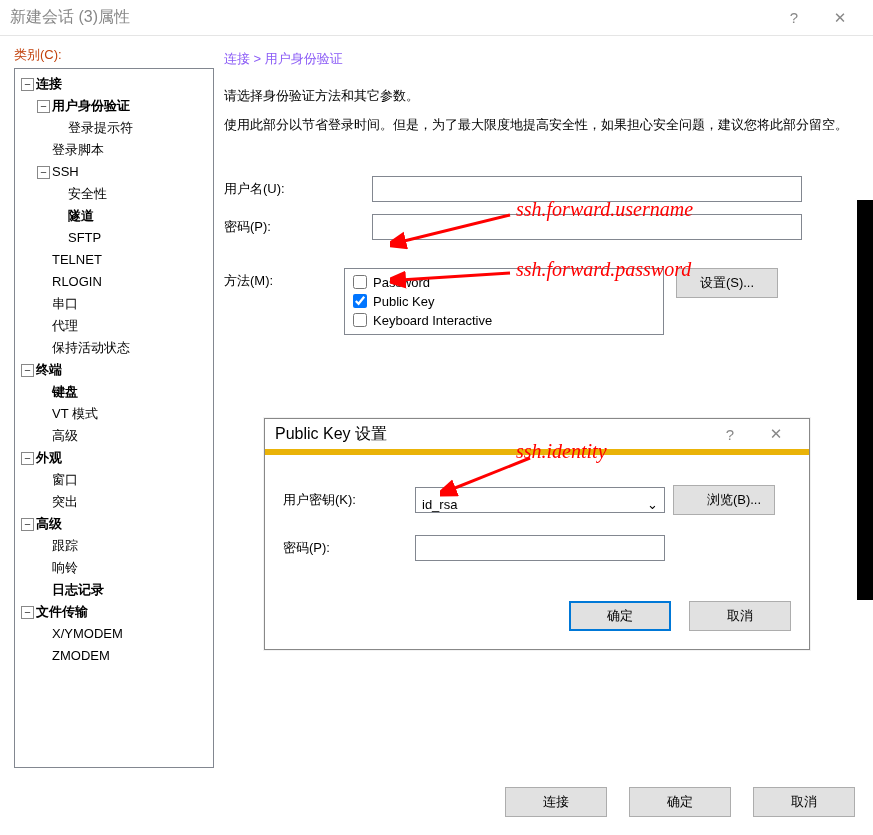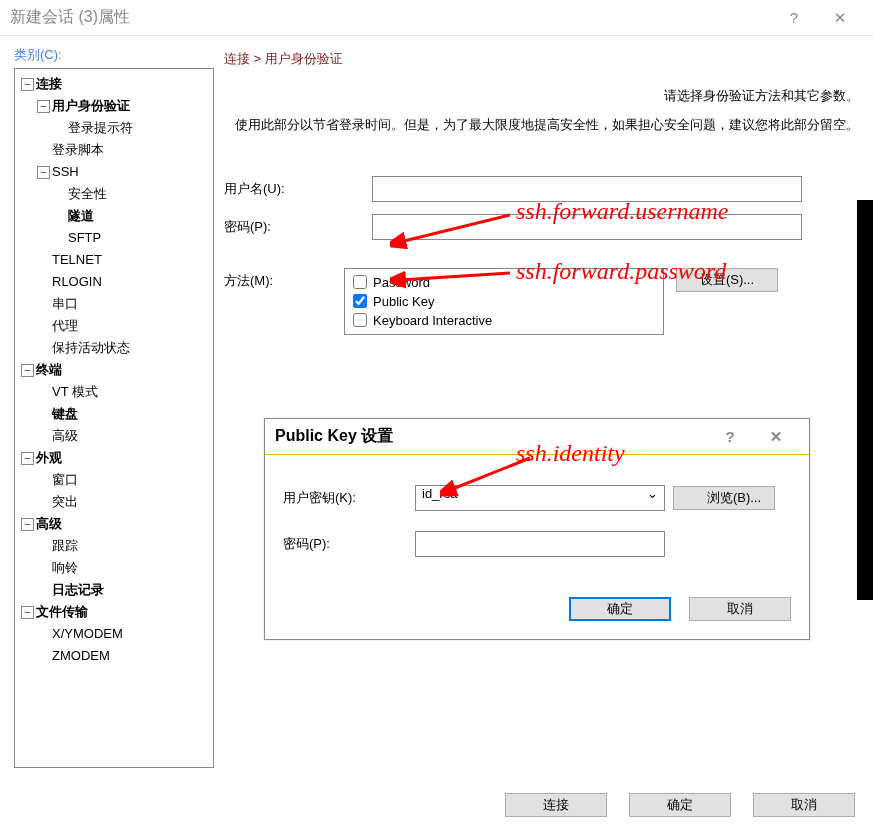--- a/index.html
+++ b/index.html
@@ -2,55 +2,55 @@
 <html><head>
 <meta charset="utf-8">
 <style>
 * { box-sizing: border-box; margin: 0; padding: 0; }
 body { font-family: "Microsoft YaHei", "Segoe UI", sans-serif; font-size: 13px; background: #fff; color: #000; width: 873px; height: 835px; position: relative; overflow: hidden; }
 .titlebar { height: 36px; display: flex; align-items: center; padding: 0 10px; border-bottom: 1px solid #e5e5e5; color: #888; }
 .titlebar .title { flex: 1; font-size: 16px; }
 .titlebar .btn { width: 46px; height: 36px; display: flex; align-items: center; justify-content: center; color: #888; font-size: 15px; }
 .body { display: flex; padding: 10px 14px 0 14px; gap: 10px; }
 .left { width: 200px; }
-.cat-label { color: #3b82f6; margin-bottom: 4px; display: inline-block; }
+.cat-label { color: #c2410c; margin-bottom: 4px; display: inline-block; }
 .tree-box { border: 1px solid #828790; height: 700px; overflow: auto; padding: 4px 6px; background: #fff; }
 .tree ul { list-style: none; }
 .tree li { line-height: 22px; white-space: nowrap; }
 .tree .row { display: flex; align-items: center; gap: 2px; }
 .tree .tw { width: 13px; height: 13px; display: inline-flex; align-items: center; justify-content: center; border: 1px solid #888; font-size: 11px; line-height: 1; color: #333; background: #fff; cursor: pointer; }
 .tree .sp { display: inline-block; width: 13px; }
 .tree .bold { font-weight: 700; }
 .tree .indent1 > li > .row { padding-left: 16px; }
 .tree .indent2 > li > .row { padding-left: 32px; }
 .right { flex: 1; padding-top: 4px; }
-.crumb { color: #7f1d1d; margin-bottom: 18px; }
-.desc { margin-bottom: 8px; line-height: 1.6; text-align: right; }
+.crumb { color: #8b5cf6; margin-bottom: 18px; }
+.desc { margin-bottom: 8px; line-height: 1.6; }
 .form-row { display: flex; align-items: center; margin-bottom: 12px; gap: 28px; }
 .form-row .lab { width: 120px; }
 .form-row input.text { flex: 0 0 430px; height: 26px; border: 1px solid #828790; background: #fff; padding: 0 4px; }
 .methods-row { display: flex; align-items: flex-start; margin-top: 28px; }
 .methods-row .lab { width: 120px; padding-top: 4px; }
 .methods-box { width: 320px; border: 1px solid #828790; padding: 4px 0; }
 .methods-box label { display: flex; align-items: center; gap: 6px; padding: 2px 8px; }
 .methods-box input[type=checkbox] { width: 14px; height: 14px; }
-.winbtn { height: 24px; min-width: 102px; border: 1px solid #adadad; background: #e1e1e1; font: inherit; cursor: pointer; }
+.winbtn { height: 30px; min-width: 102px; border: 1px solid #adadad; background: #e1e1e1; font: inherit; cursor: pointer; }
 .winbtn.primary { border: 2px solid #0078d7; }
 .btn-stack { margin-left: 12px; display: flex; flex-direction: column; gap: 6px; }
 .dialog { position: absolute; left: 264px; top: 418px; width: 546px; background: #fff; border: 1px solid #888; box-shadow: 0 0 0 1px rgba(0,0,0,0.05); }
-.dialog .titlebar { border-bottom: 1px solid #eab308; color: #000; font-weight: bold; }
+.dialog .titlebar { border-bottom: 6px solid #eab308; color: #000; }
 .dialog .dlg-body { padding: 30px 18px 12px 18px; }
 .dlg-row { display: flex; align-items: center; margin-bottom: 20px; }
 .dlg-row .lab { width: 132px; }
-.dlg-row .combo { flex: 0 0 250px; height: 26px; border: 1px solid #828790; background: #fff; display: flex; align-items: flex-start; justify-content: space-between; padding: 0 6px; }
+.dlg-row .combo { flex: 0 0 250px; height: 26px; border: 1px solid #828790; background: #fff; display: flex; align-items: flex-end; justify-content: space-between; padding: 0 6px; }
 .dlg-row input.text { flex: 0 0 250px; height: 26px; border: 1px solid #828790; padding: 0 4px; }
 .dlg-row .browse { margin-left: 8px; padding-left: 20px; }
 .dlg-buttons { display: flex; justify-content: flex-end; gap: 18px; padding: 8px 18px 18px 0; }
 .footer { position: absolute; right: 18px; bottom: 18px; display: flex; gap: 22px; }
-.anno { position: absolute; color: #ff0000; font-size: 24px; font-family: "Times New Roman", serif; font-style: italic; pointer-events: none; }
+.anno { position: absolute; color: #ff0000; font-size: 20px; font-family: "Times New Roman", serif; font-style: italic; pointer-events: none; }
 .arrow-svg { position: absolute; pointer-events: none; }
 .right-strip { position: absolute; right: 0; top: 200px; width: 16px; height: 400px; background: #000; color: #9aa; font-size: 10px; overflow: hidden; padding: 4px 1px; line-height: 1.3; }
 </style>
 </head>
 <body>
 
 <div class="titlebar">
   <span class="title">新建会话 (3)属性</span>
   <span class="btn">?</span>
   <span class="btn">✕</span>
@@ -148,27 +148,27 @@
           </li>
           <li>
               <div class="row">
                 <span class="tw">−</span>
                 <span class="bold">终端</span>
               </div>
             <ul class="indent1">
               <li>
                   <div class="row">
                     <span class="sp"></span>
+                    <span class="bold">键盘</span>
+                  </div>
+                </li>
+              <li>
+                  <div class="row">
+                    <span class="sp"></span>
                     <span>VT 模式</span>
-                  </div>
-                </li>
-              <li>
-                  <div class="row">
-                    <span class="sp"></span>
-                    <span class="bold">键盘</span>
                   </div>
                 </li>
               <li>
                   <div class="row">
                     <span class="sp"></span>
                     <span>高级</span>
                   </div>
                 </li>
             </ul>
           </li>

